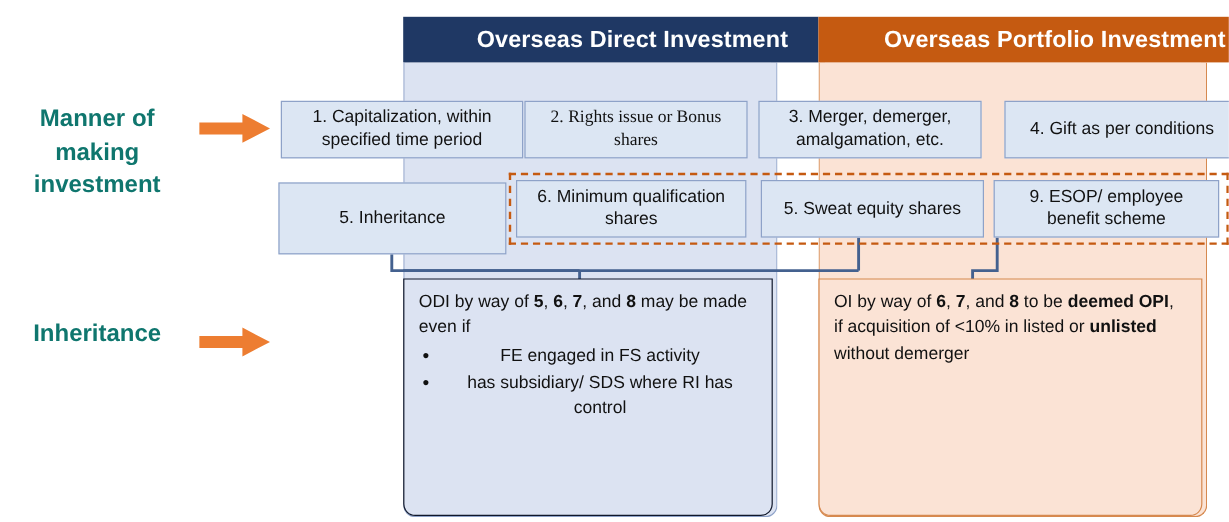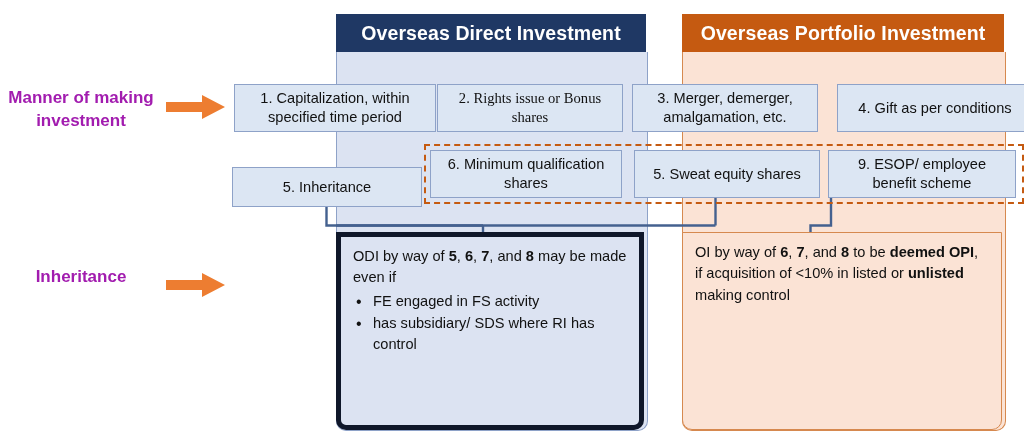--- a/index.html
+++ b/index.html
@@ -3,71 +3,71 @@
 <meta charset="utf-8">
 <style>
   html,body{margin:0;padding:0;background:#ffffff;}
   body{width:1024px;height:435px;position:relative;overflow:hidden;
        font-family:"Liberation Sans", sans-serif;color:#1a1a1a;}
 
   .canvas{position:absolute;left:0;top:0;width:1024px;height:435px;}
 
   
   .col-header{position:absolute;display:flex;align-items:center;justify-content:center;
-    font-weight:bold;font-size:19.5px;color:#ffffff;letter-spacing:.1px;}
+    font-weight:bold;font-size:19.5px;color:#ffffff;letter-spacing:.1px;padding-left:36px;}
   #odi-header{left:336px;top:14px;width:310px;height:38px;background:#1f3864;}
   #opi-header{left:682px;top:14px;width:322px;height:38px;background:#c55a11;}
 
   
   .col-panel{position:absolute;border-radius:0 0 10px 10px;}
   #odi-panel{left:336px;top:52px;width:310px;height:378px;background:#dce3f2;
              border:1px solid #8ea2c8;border-top:none;}
   #opi-panel{left:682px;top:52px;width:322px;height:378px;background:#fbe3d5;
              border:1px solid #d6894f;border-top:none;}
 
   
-  .row-label{position:absolute;color:#a21caf;font-weight:bold;font-size:17px;
+  .row-label{position:absolute;color:#0f766e;font-weight:bold;font-size:20px;
              text-align:center;line-height:1.38;}
   #label-manner{left:6px;top:86px;width:150px;}
   #label-exceptions{left:6px;top:265px;width:150px;}
 
   
   .blk-arrow{position:absolute;}
   #arrow-manner{left:166px;top:94px;}
   #arrow-exceptions{left:166px;top:272px;}
 
   
   .m-box{position:absolute;background:#dce6f3;border:1px solid #8ea2c8;
     display:flex;align-items:center;justify-content:center;text-align:center;
     font-size:14.6px;line-height:1.28;color:#111;padding:2px 7px;box-sizing:border-box;}
 
   #box1{left:234px;top:84px;width:202px;height:48px;}
   #box2{left:437px;top:84px;width:186px;height:48px;font-family:Liberation Serif, serif;}
   #box3{left:632px;top:84px;width:186px;height:48px;}
   #box4{left:826px;top:84px;width:196px;height:48px;margin-left:11px;}
 
-  #box5{left:232px;top:167px;width:190px;height:40px;}
+  #box5{left:232px;top:152px;width:190px;height:60px;}
   #box6{left:430px;top:150px;width:192px;height:48px;}
   #box7{left:634px;top:150px;width:186px;height:48px;}
   #box8{left:828px;top:150px;width:188px;height:48px;}
 
   
   #dash-group{position:absolute;left:424px;top:144px;width:600px;height:60px;
     border:2.5px dashed #c55a11;box-sizing:border-box;}
 
   
   .e-box{position:absolute;box-sizing:border-box;font-size:14.6px;line-height:1.46;
          color:#111;padding:9px 12px;}
   #exc-odi{left:336px;top:232px;width:308px;height:198px;background:#dce3f2;
-           border:5px solid #0f172a;border-radius:0 0 10px 10px;}
+           border:1px solid #0f172a;border-radius:0 0 10px 10px;}
   #exc-opi{left:682px;top:232px;width:320px;height:198px;background:#fbe3d5;
            border:1px solid #d6894f;border-radius:0 0 10px 10px;}
 
   .bullets{list-style:none;margin:2px 0 0 0;padding:0;}
-  .bullets li{position:relative;padding-left:20px;margin-top:1px;}
+  .bullets li{position:relative;padding-left:20px;margin-top:1px;text-align:center;}
   .bullets li:before{content:"\2022";position:absolute;left:3px;top:-1px;font-size:16px;}
   b{font-weight:bold;}
 
   
   #connectors{position:absolute;left:0;top:0;width:1024px;height:435px;}
 </style>
 </head>
 <body>
 
 <div class="canvas">
@@ -121,17 +121,17 @@
       <span>ODI by way of </span><b>5</b><span>, </span><b>6</b><span>, </span><b>7</b><span>, and </span><b>8</b><span> may be made even if</span>
     </div>
     <ul class="bullets">
       <li>FE engaged in FS activity</li>
       <li>has subsidiary/ SDS where RI has control</li>
     </ul>
   </div>
 
   <div class="e-box" id="exc-opi">
     <div>
-      <span>OI by way of </span><b>6</b><span>, </span><b>7</b><span>, and </span><b>8</b><span> to be </span><b>deemed OPI</b><span>, if acquisition of &lt;10% in listed or </span><b>unlisted</b><span> making control</span>
+      <span>OI by way of </span><b>6</b><span>, </span><b>7</b><span>, and </span><b>8</b><span> to be </span><b>deemed OPI</b><span>, if acquisition of &lt;10% in listed or </span><b>unlisted</b><span> without demerger</span>
     </div>
   </div>
 
 </div>
 
 </body></html>

